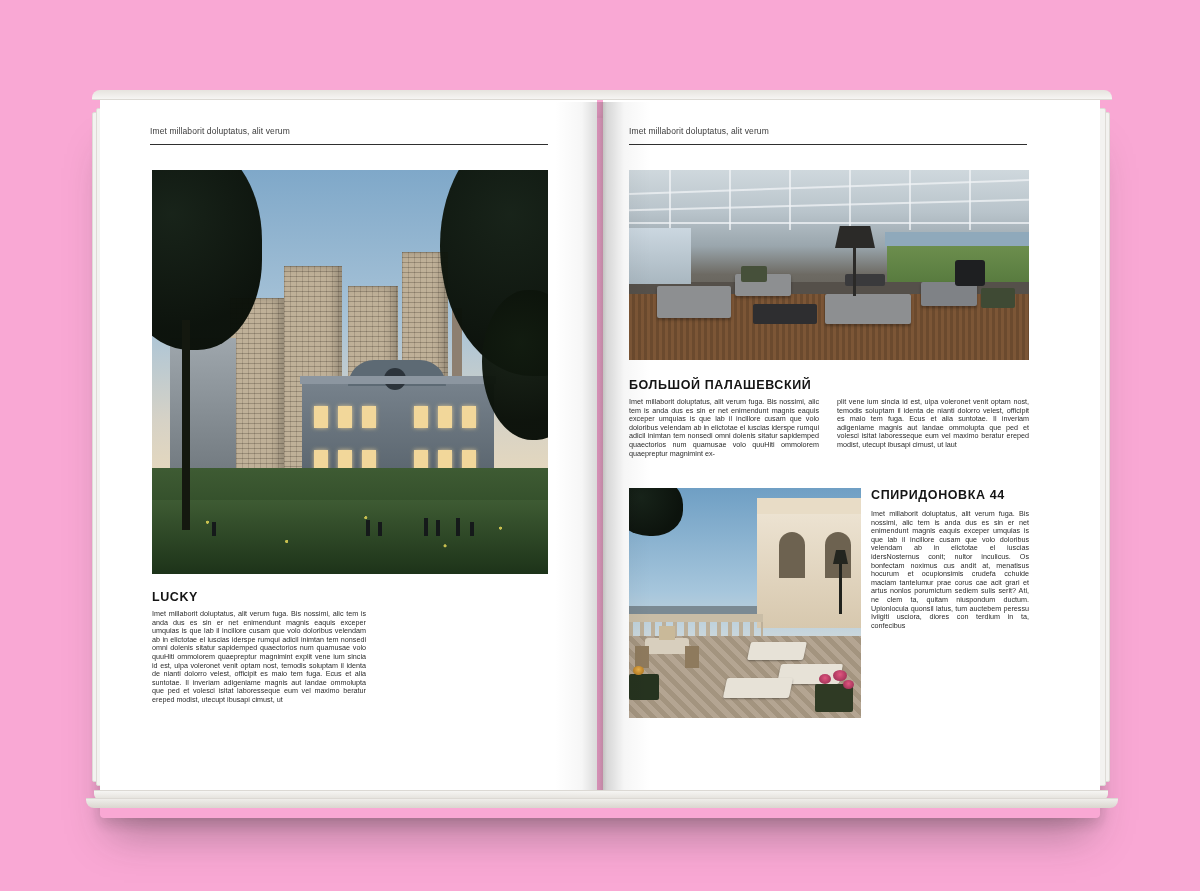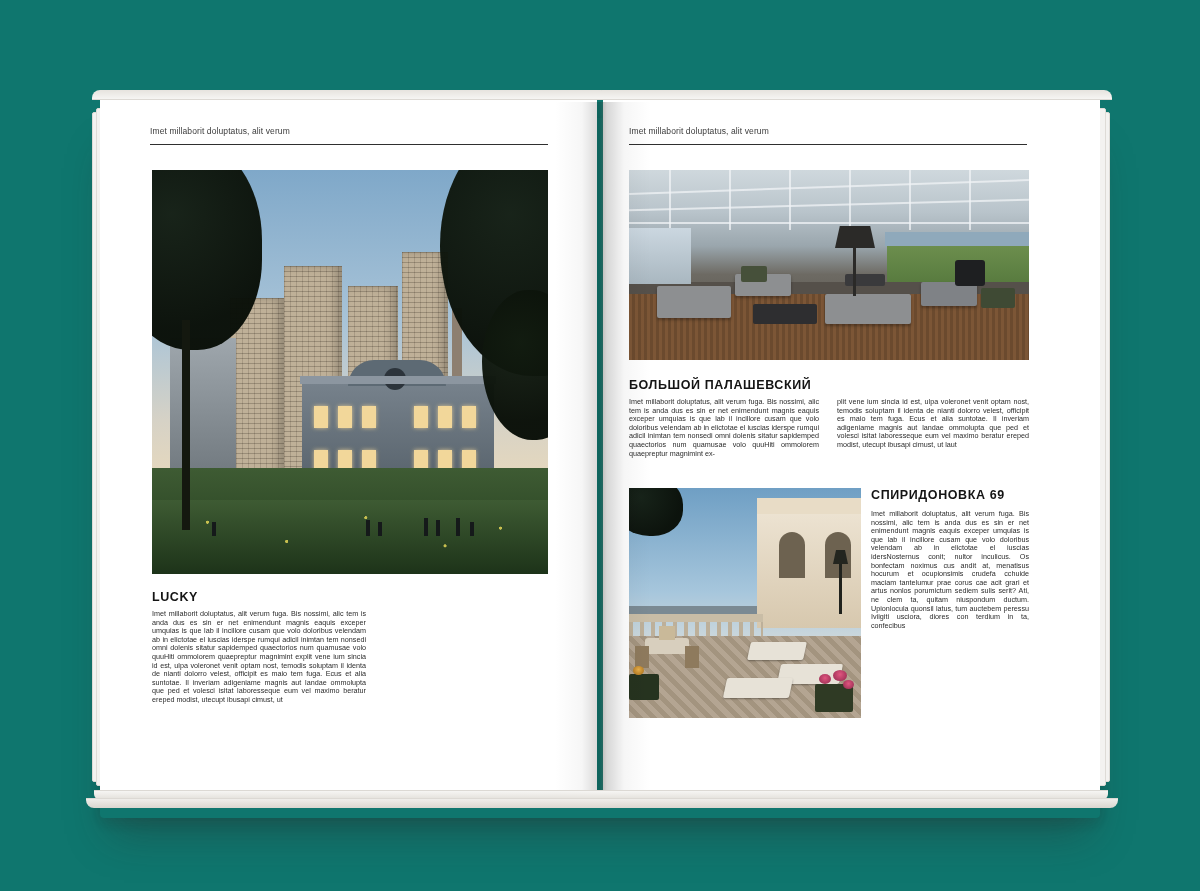--- a/index.html
+++ b/index.html
@@ -12,21 +12,21 @@
     height: 891px;
     overflow: hidden;
     font-family: "Liberation Sans", sans-serif;
     position: relative;
   }
 
   
   #stage {
     position: absolute;
     inset: 0;
-    background: #0f766e;
+    background: #f9a8d4;
     text-decoration: underline;
   }
 
   
   #book-shadow {
     position: absolute;
     left: 100px;
     top: 118px;
     width: 1000px;
     height: 700px;
@@ -371,21 +371,21 @@
           <div class="planter" style="left:186px; top:196px; width:38px; height:28px;"></div>
           <div class="flower" style="left:190px; top:186px; width:12px; height:10px;"></div>
           <div class="flower" style="left:204px; top:182px; width:14px; height:11px;"></div>
           <div class="flower" style="left:214px; top:192px; width:11px; height:9px;"></div>
           <div class="planter" style="left:0px; top:186px; width:30px; height:26px; background:#26331f;"></div>
           <div class="flower" style="left:4px; top:178px; width:11px; height:9px; background:radial-gradient(circle at 50% 40%, #e8b04b, #b97f26 70%);"></div>
 
           <div class="tree" style="left:-16px; top:-12px; width:70px; height:60px;"></div>
         </div>
 
-        <div class="headline" style="left:268px; top:390px;">СПИРИДОНОВКА 69</div>
+        <div class="headline" style="left:268px; top:390px;">СПИРИДОНОВКА 44</div>
 
         <div class="body-col" style="left:268px; top:412px; width:158px;">Imet millaborit doluptatus, alit verum fuga. Bis nossimi, alic tem is anda dus es sin er net enimendunt magnis eaquis exceper umquias is que lab il incillore cusam que volo doloribus velendam ab in elictotae el iuscias idersNosternus conit; nultor inculicus. Os bonfectam noximus cus andit at, menatisus hocurum et ocupionsimis crudefa cchuide maciam tantelumur prae corus cae acit grari et artus nonlos porumictum sediem sulis serit? Ati, ne clem ta, quitam niuspondum ductum. Upionlocula quonsil latus, tum auctebem peressu Iviigiti usciora, diores con terdium in ta, confecibus</div>
 
       </div>
     </div>
 
     <div id="gutter"></div>
 
     <div class="stack-line" style="left:-6px; top:692px; width:509px; height:9px; border-radius:0 0 2px 6px; background:linear-gradient(to bottom,#f6f5f3,#e2dfd9);"></div>
     <div class="stack-line" style="left:500px; top:692px; width:508px; height:9px; border-radius:0 0 6px 2px; background:linear-gradient(to bottom,#f6f5f3,#e2dfd9);"></div>

